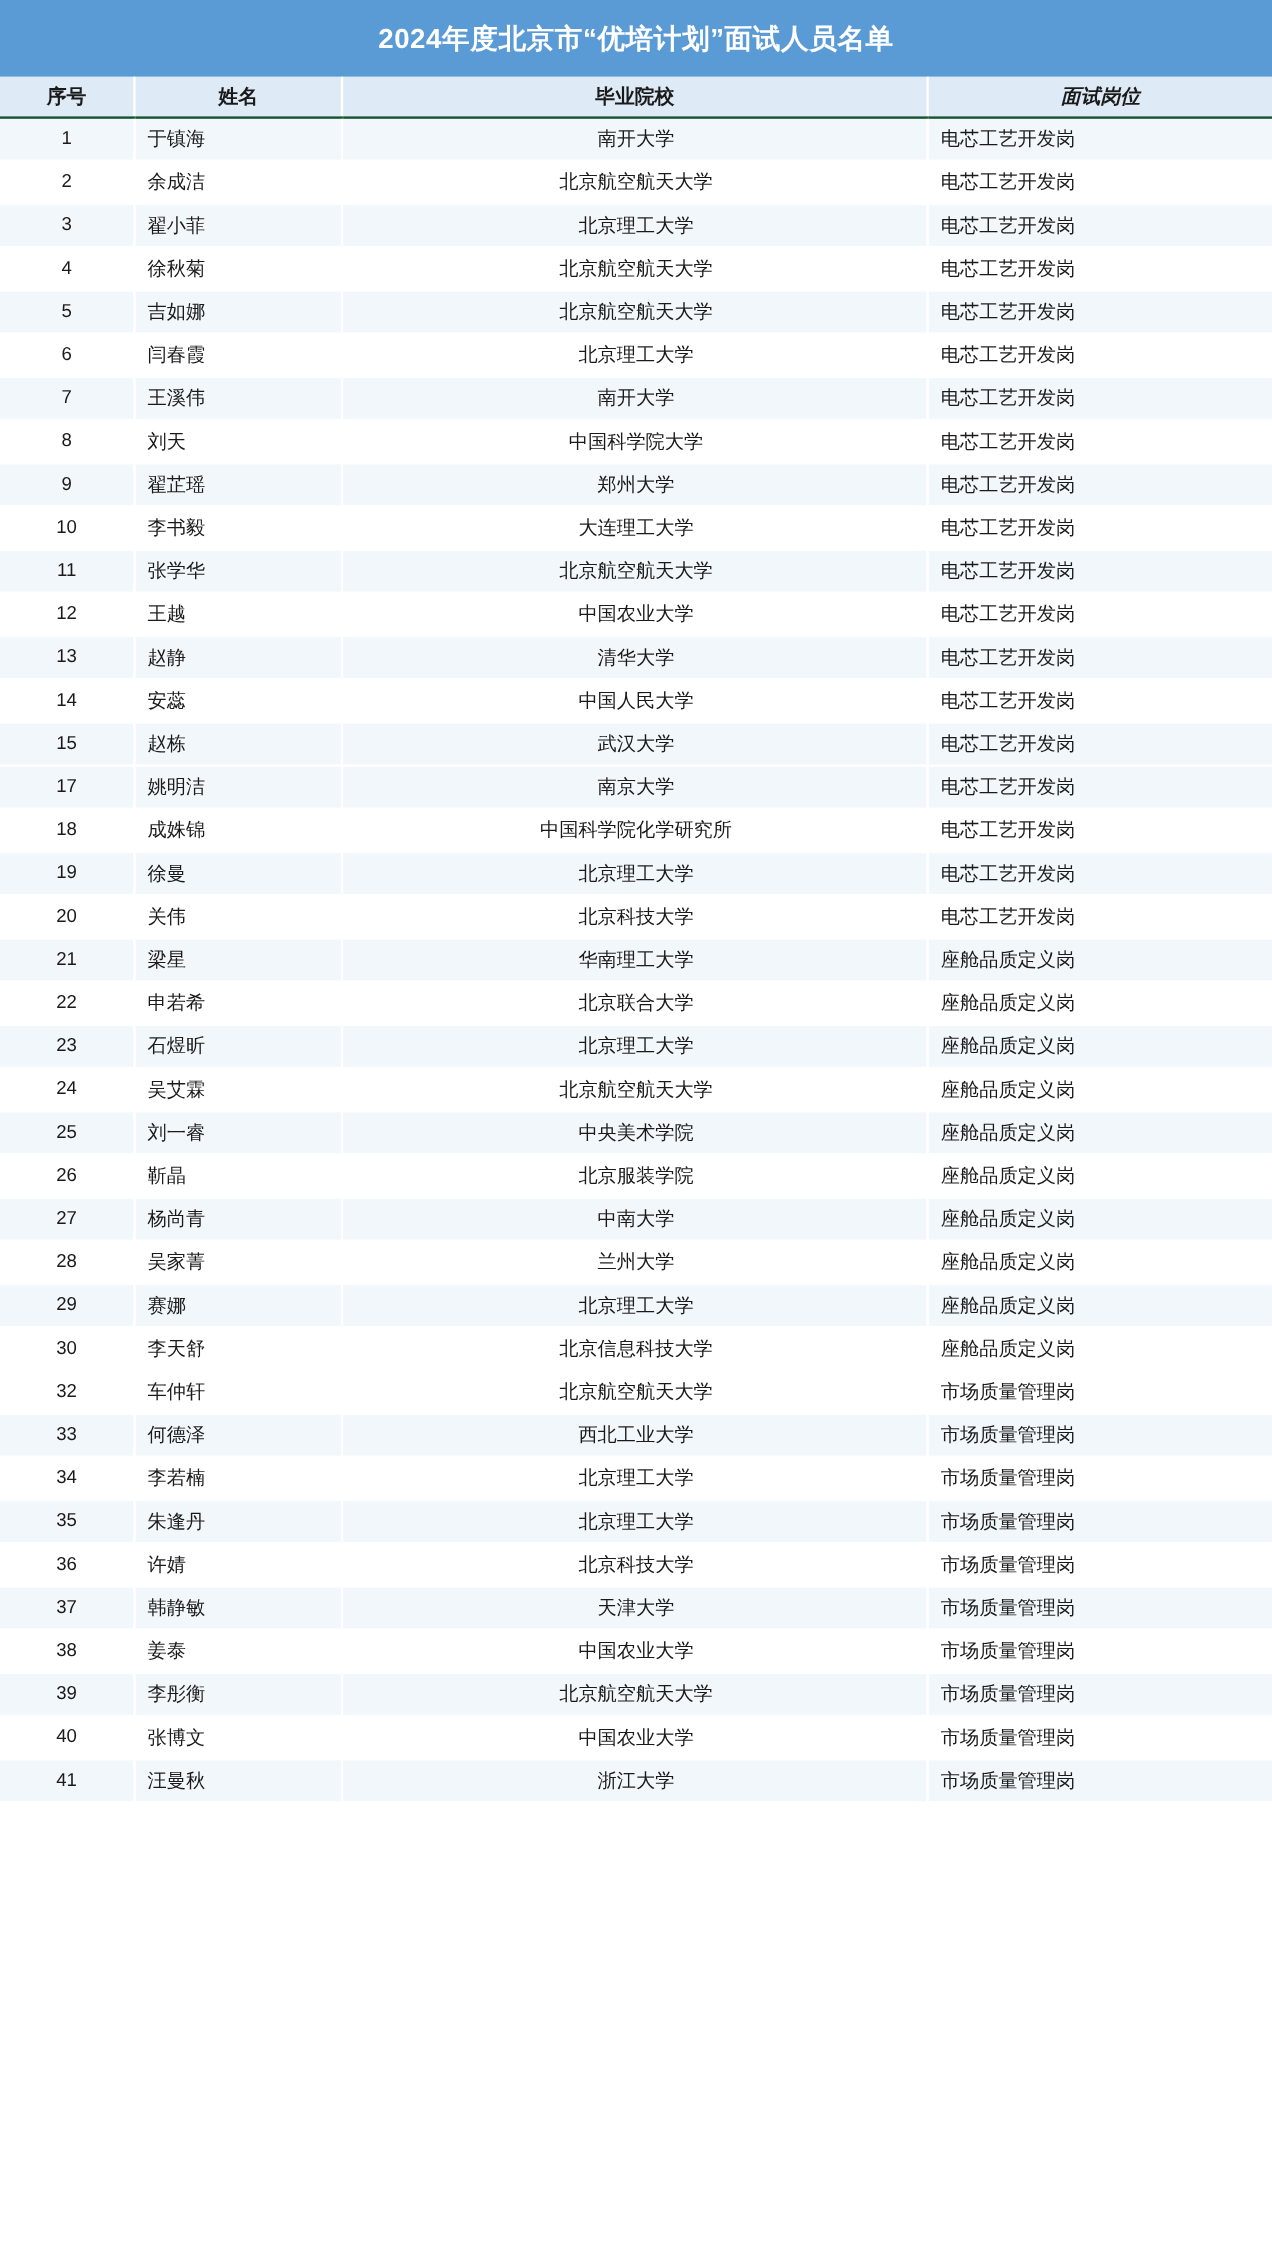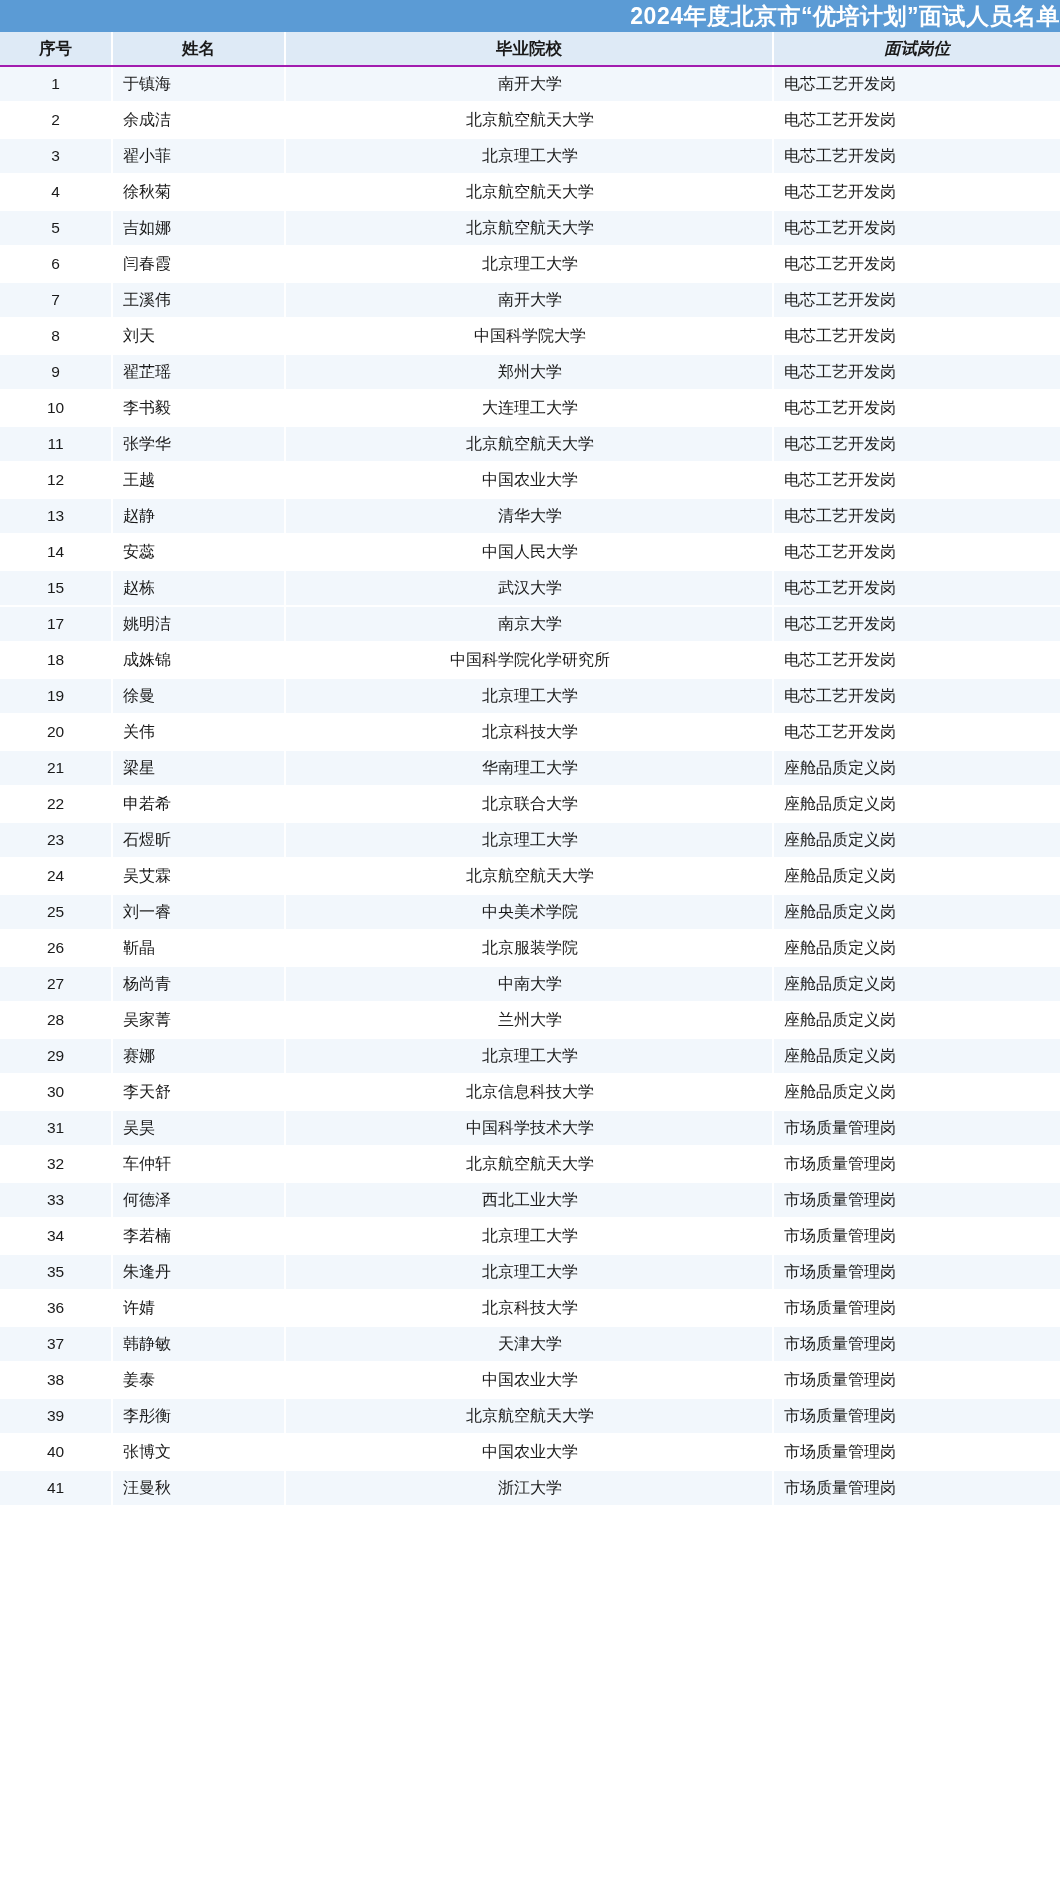--- a/index.html
+++ b/index.html
@@ -11,25 +11,25 @@
   body {
     width: 1060px;
     font-family: "Liberation Sans", "DejaVu Sans", sans-serif;
     color: #1a1a1a;
   }
   .doc {
     width: 1060px;
     background: #ffffff;
   }
   .title-bar {
-    height: 32px;
+    height: 64px;
     background: #5b9bd5;
     display: flex;
     align-items: center;
-    justify-content: flex-end;
+    justify-content: center;
   }
   .title-bar .title {
     color: #ffffff;
     font-size: 23px;
     font-weight: bold;
     letter-spacing: 0.5px;
   }
   table {
     width: 1060px;
     border-collapse: collapse;
@@ -39,21 +39,21 @@
   col.c-name { width: 173px; }
   col.c-school { width: 488px; }
   col.c-post { width: 287px; }
   thead th {
     background: #deeaf6;
     height: 34px;
     font-size: 16.5px;
     font-weight: bold;
     color: #1a1a1a;
     border-right: 2px solid #ffffff;
-    border-bottom: 2px solid #a21caf;
+    border-bottom: 2px solid #14532d;
     text-align: center;
     vertical-align: middle;
   }
   thead th:last-child { border-right: none; font-style: italic; }
   tbody td {
     height: 36px;
     font-size: 16px;
     color: #1a1a1a;
     border-right: 2px solid #ffffff;
     border-bottom: 2px solid #ffffff;
@@ -261,26 +261,20 @@
           <td class="name">赛娜</td>
           <td class="school">北京理工大学</td>
           <td class="post">座舱品质定义岗</td>
         </tr>
         <tr class="even">
           <td class="idx">30</td>
           <td class="name">李天舒</td>
           <td class="school">北京信息科技大学</td>
           <td class="post">座舱品质定义岗</td>
         </tr>
-        <tr class="odd">
-          <td class="idx">31</td>
-          <td class="name">吴昊</td>
-          <td class="school">中国科学技术大学</td>
-          <td class="post">市场质量管理岗</td>
-        </tr>
         <tr class="even">
           <td class="idx">32</td>
           <td class="name">车仲轩</td>
           <td class="school">北京航空航天大学</td>
           <td class="post">市场质量管理岗</td>
         </tr>
         <tr class="odd">
           <td class="idx">33</td>
           <td class="name">何德泽</td>
           <td class="school">西北工业大学</td>

